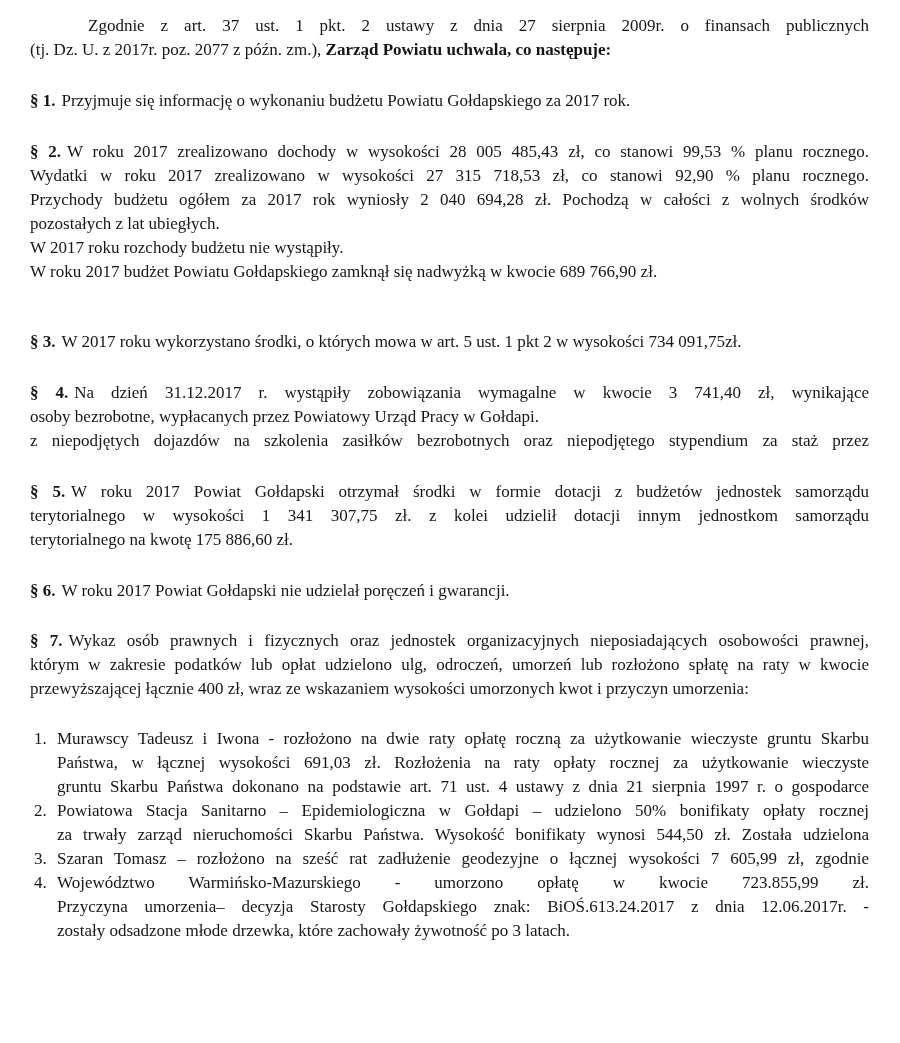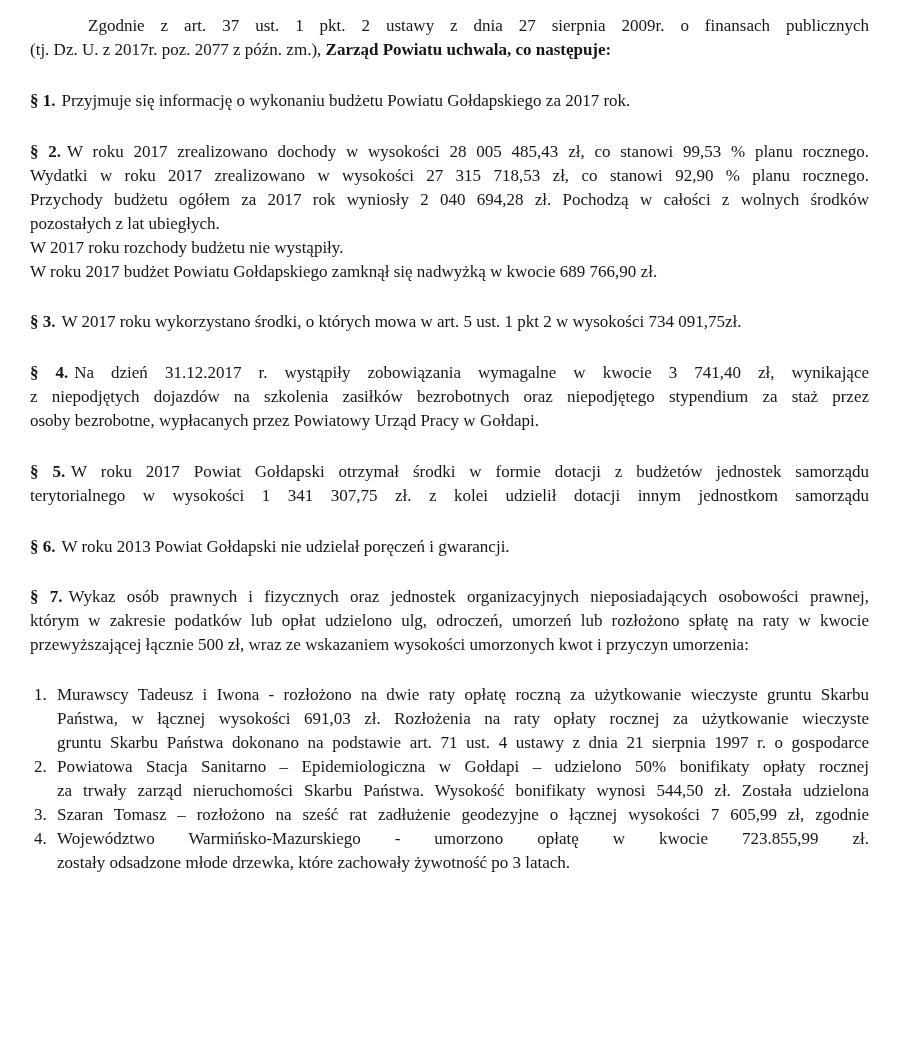--- a/index.html
+++ b/index.html
@@ -18,21 +18,21 @@
   .ln {
     line-height: 24px;
     text-align: justify;
     min-height: 24px;
   }
   
   .st { text-align-last: justify; }
   .lbl { font-weight: bold; margin-right: 0.35em; }
   .para { margin: 0 0 27px 0; }
   .para-tight { margin-bottom: 26px; }
-  .para-wide { margin-bottom: 26px; }
+  .para-wide { margin-bottom: 46px; }
   .indent { text-indent: 58px; }
   .list { margin: 0; }
   .li { position: relative; padding-left: 27px; }
   .li .num { position: absolute; left: 4px; top: 0; line-height: 24px; }
 </style>
 </head>
 <body>
 
 <div class="page">
 
@@ -65,43 +65,44 @@
   <div class="para">
     <div class="ln">
       <b class="lbl">§ 3.</b><span>W 2017 roku wykorzystano środki, o których mowa w art. 5 ust. 1 pkt 2 w wysokości 734 091,75zł.</span>
     </div>
   </div>
 
   <div class="para">
     <div class="ln st">
       <b class="lbl">§ 4.</b><span>Na dzień 31.12.2017 r. wystąpiły zobowiązania wymagalne w kwocie 3 741,40 zł, wynikające</span>
     </div>
+    <div class="ln">osoby bezrobotne, wypłacanych przez Powiatowy Urząd Pracy w Gołdapi.</div>
     <div class="ln st">z niepodjętych dojazdów na szkolenia zasiłków bezrobotnych oraz niepodjętego stypendium za staż przez</div>
-    <div class="ln">osoby bezrobotne, wypłacanych przez Powiatowy Urząd Pracy w Gołdapi.</div>
   </div>
 
   <div class="para">
     <div class="ln st">
       <b class="lbl">§ 5.</b><span>W roku 2017 Powiat Gołdapski otrzymał środki w formie dotacji z budżetów jednostek samorządu</span>
     </div>
     <div class="ln st">terytorialnego w wysokości 1 341 307,75 zł. z kolei udzielił dotacji innym jednostkom samorządu</div>
+    <div class="ln">terytorialnego na kwotę 175 886,60 zł.</div>
   </div>
 
   <div class="para para-tight">
     <div class="ln">
-      <b class="lbl">§ 6.</b><span>W roku 2013 Powiat Gołdapski nie udzielał poręczeń i gwarancji.</span>
+      <b class="lbl">§ 6.</b><span>W roku 2017 Powiat Gołdapski nie udzielał poręczeń i gwarancji.</span>
     </div>
   </div>
 
   <div class="para para-tight">
     <div class="ln st">
       <b class="lbl">§ 7.</b><span>Wykaz osób prawnych i fizycznych oraz jednostek organizacyjnych nieposiadających osobowości prawnej,</span>
     </div>
     <div class="ln st">którym w zakresie podatków lub opłat udzielono ulg, odroczeń, umorzeń lub rozłożono spłatę na raty w kwocie</div>
-    <div class="ln">przewyższającej łącznie 500 zł,  wraz ze wskazaniem wysokości umorzonych kwot i przyczyn umorzenia:</div>
+    <div class="ln">przewyższającej łącznie 400 zł,  wraz ze wskazaniem wysokości umorzonych kwot i przyczyn umorzenia:</div>
   </div>
 
   <div class="list">
 
     <div class="li">
       <span class="num">1.</span>
       <div class="ln st">Murawscy Tadeusz i Iwona - rozłożono na dwie raty opłatę roczną za użytkowanie wieczyste gruntu Skarbu</div>
       <div class="ln st">Państwa, w łącznej wysokości 691,03 zł. Rozłożenia na raty opłaty rocznej za użytkowanie wieczyste</div>
       <div class="ln st">gruntu Skarbu Państwa dokonano na podstawie art. 71 ust. 4 ustawy z dnia 21 sierpnia 1997 r. o gospodarce</div>
     </div>
@@ -113,18 +114,19 @@
     </div>
 
     <div class="li">
       <span class="num">3.</span>
       <div class="ln st">Szaran Tomasz – rozłożono na sześć rat zadłużenie geodezyjne o łącznej wysokości 7 605,99 zł, zgodnie</div>
     </div>
 
     <div class="li">
       <span class="num">4.</span>
       <div class="ln st">Województwo Warmińsko-Mazurskiego - umorzono opłatę w kwocie 723.855,99 zł.</div>
+      <div class="ln st">Przyczyna umorzenia– decyzja Starosty Gołdapskiego znak: BiOŚ.613.24.2017 z dnia 12.06.2017r. -</div>
       <div class="ln">zostały odsadzone młode drzewka, które zachowały żywotność po 3 latach.</div>
     </div>
 
   </div>
 
 </div>
 
 </body></html>

